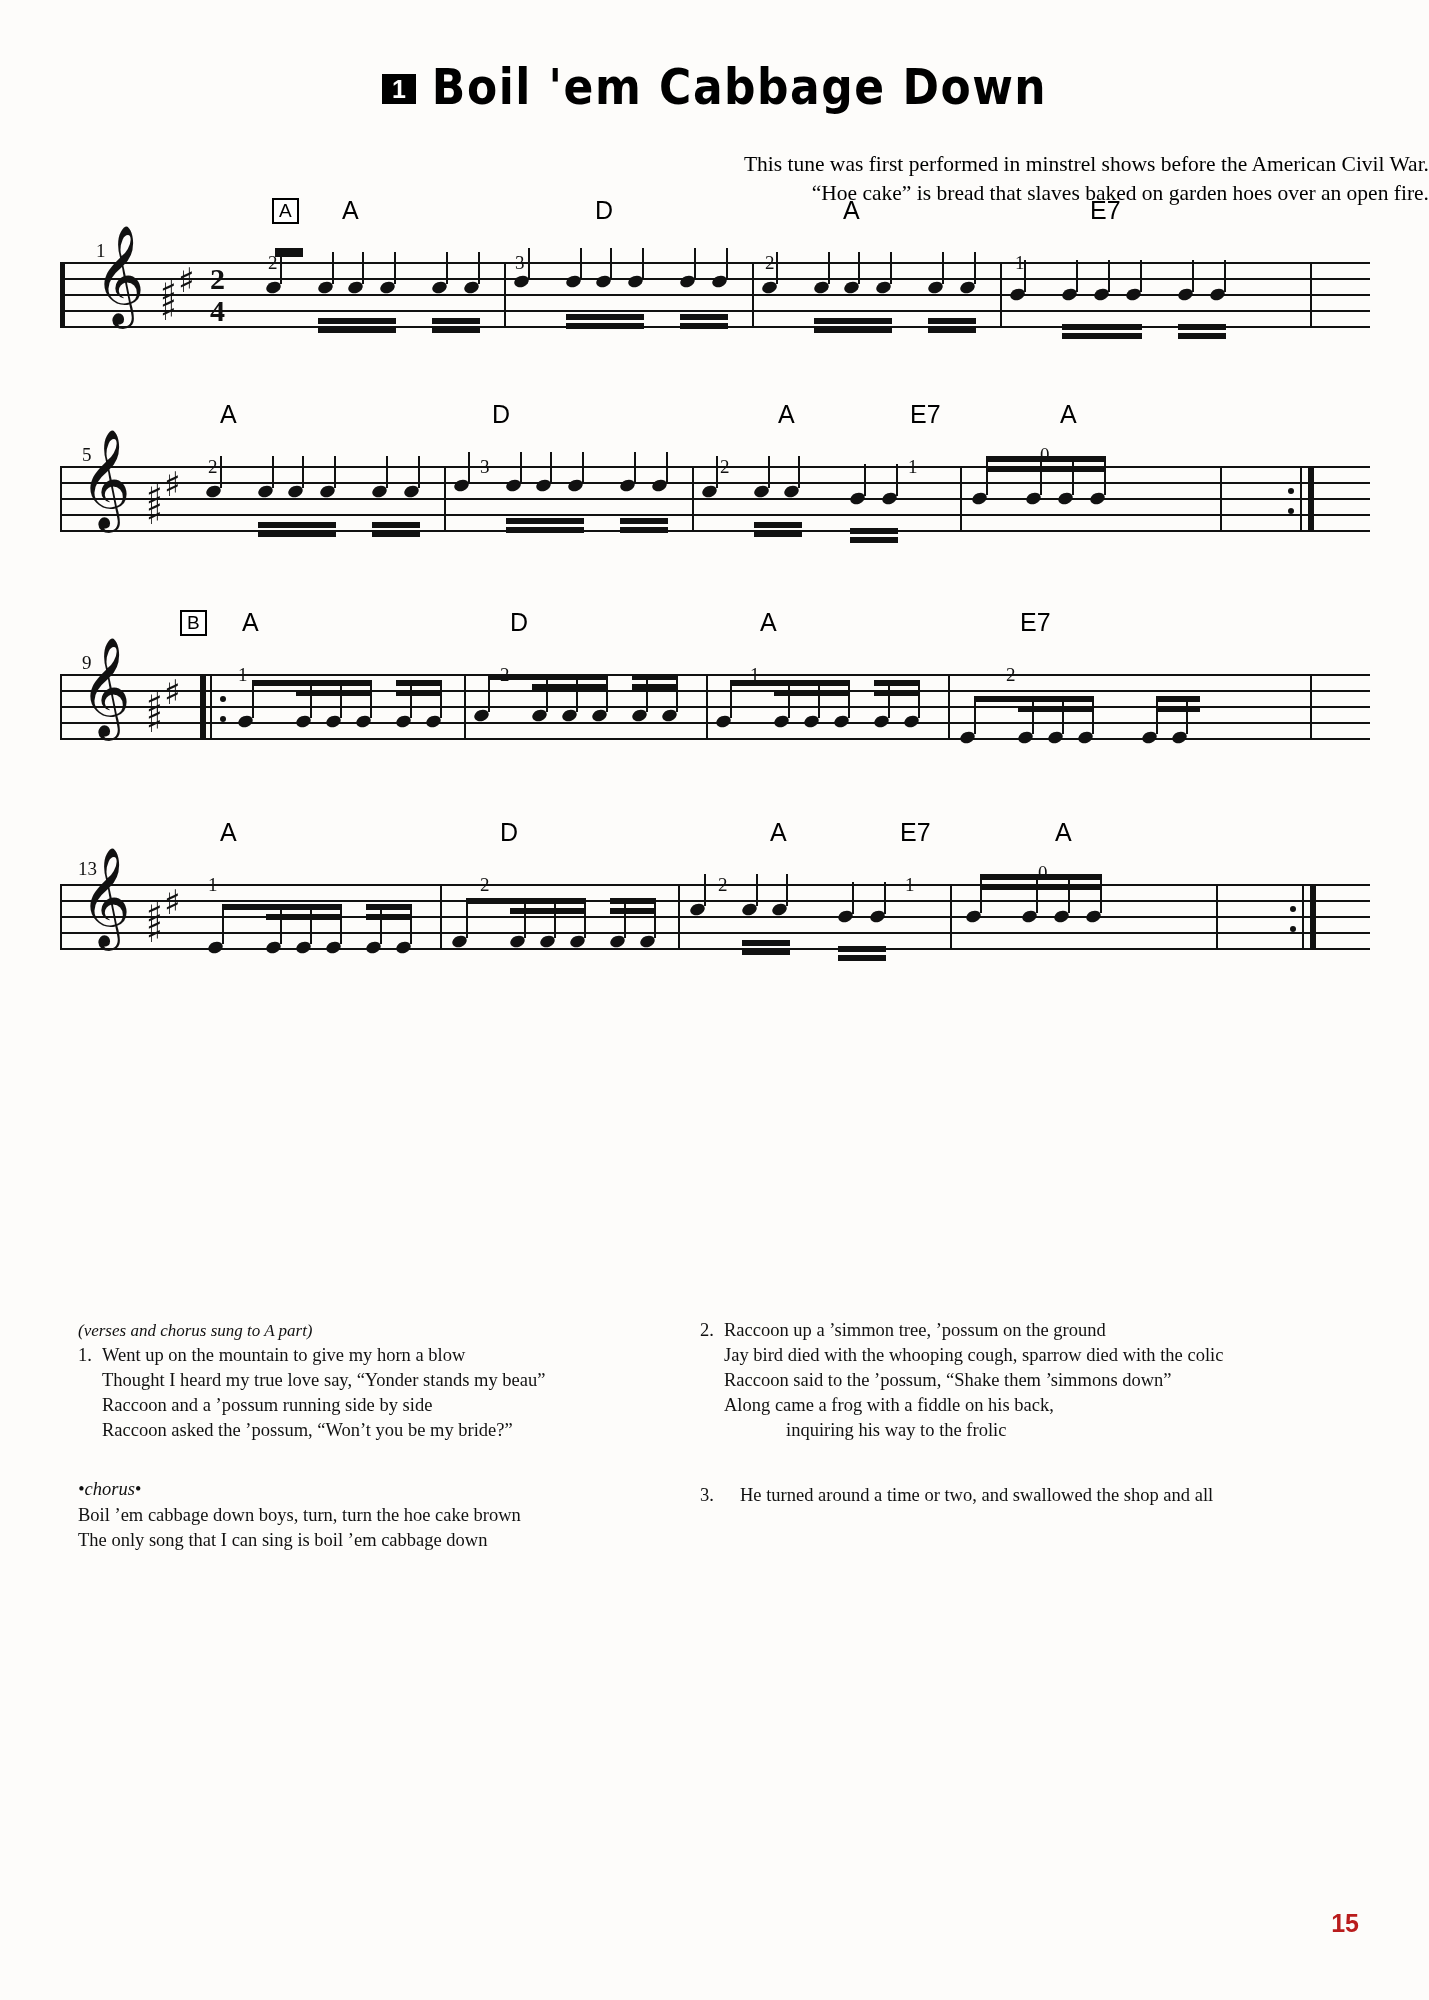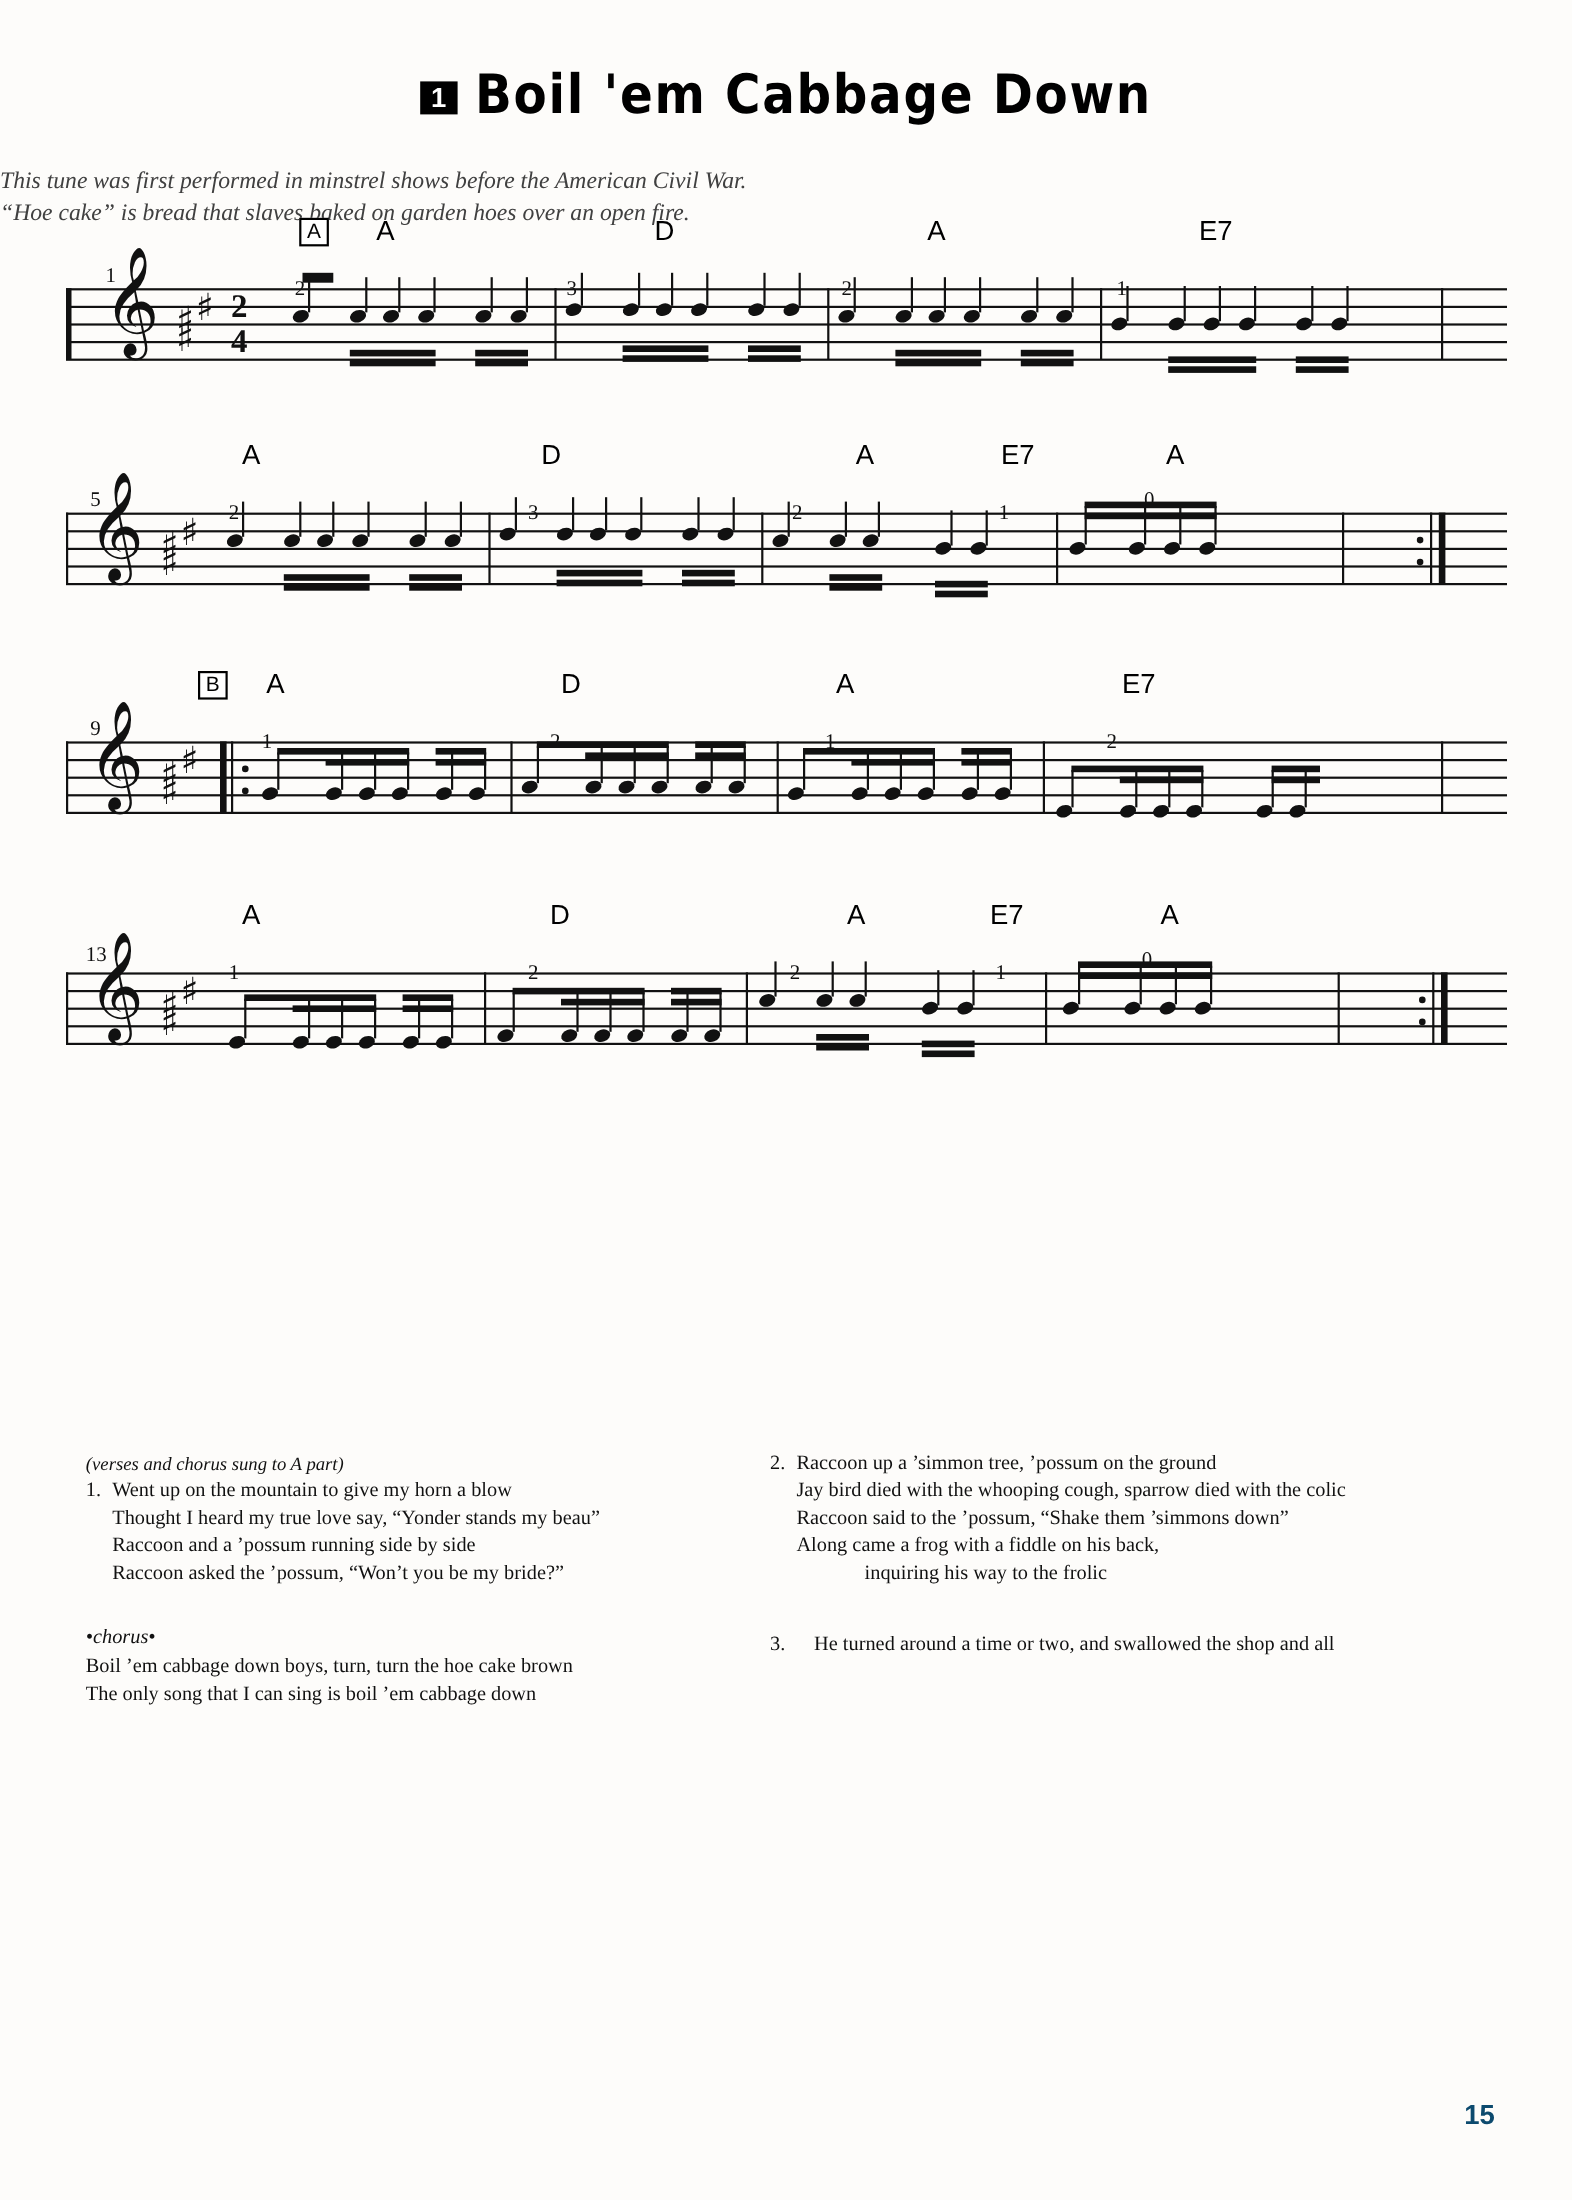--- a/index.html
+++ b/index.html
@@ -55,25 +55,24 @@
     transform: scaleY(1.12);
     transform-origin: top center;
     white-space: nowrap;
   }
 
   .subtitle {
     position: absolute;
     top: 150px;
     left: 0;
     width: 100%;
-    text-align: left;
-    font-style: italic;
+    text-align: right;
     font-size: 21.5px;
     line-height: 29px;
-    color: #404040;
+    color: #000000;
   }
 
   
   .system {
     position: absolute;
     left: 60px;
     width: 1310px;
   }
   .sys1 { top: 196px; }
   .sys2 { top: 400px; }
@@ -251,21 +250,21 @@
     margin-top: 34px;
     margin-bottom: 1px;
   }
   .page-num {
     position: absolute;
     right: 70px;
     bottom: 62px;
     font-family: "Liberation Sans", sans-serif;
     font-weight: bold;
     font-size: 25px;
-    color: #0c4a6e;
+    color: #b91c1c;
   }
 </style>
 </head>
 <body>
 
 <div class="page">
 
   <div class="title-row">
     <span class="tune-number">1</span>
     <span class="tune-title">Boil 'em Cabbage Down</span>

